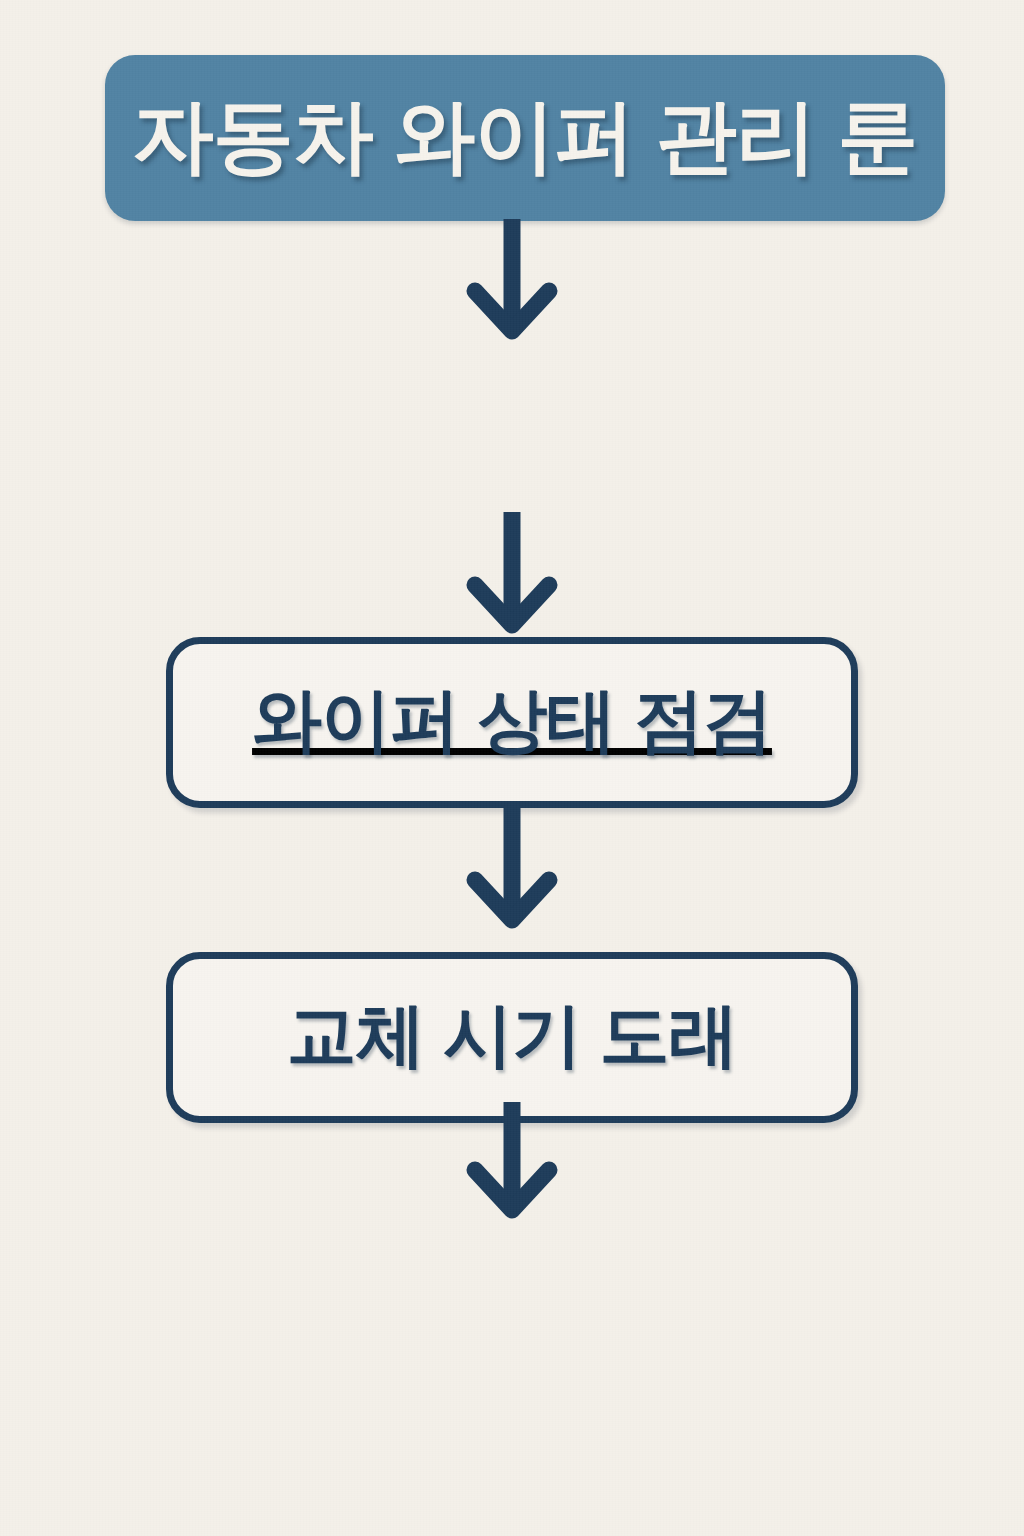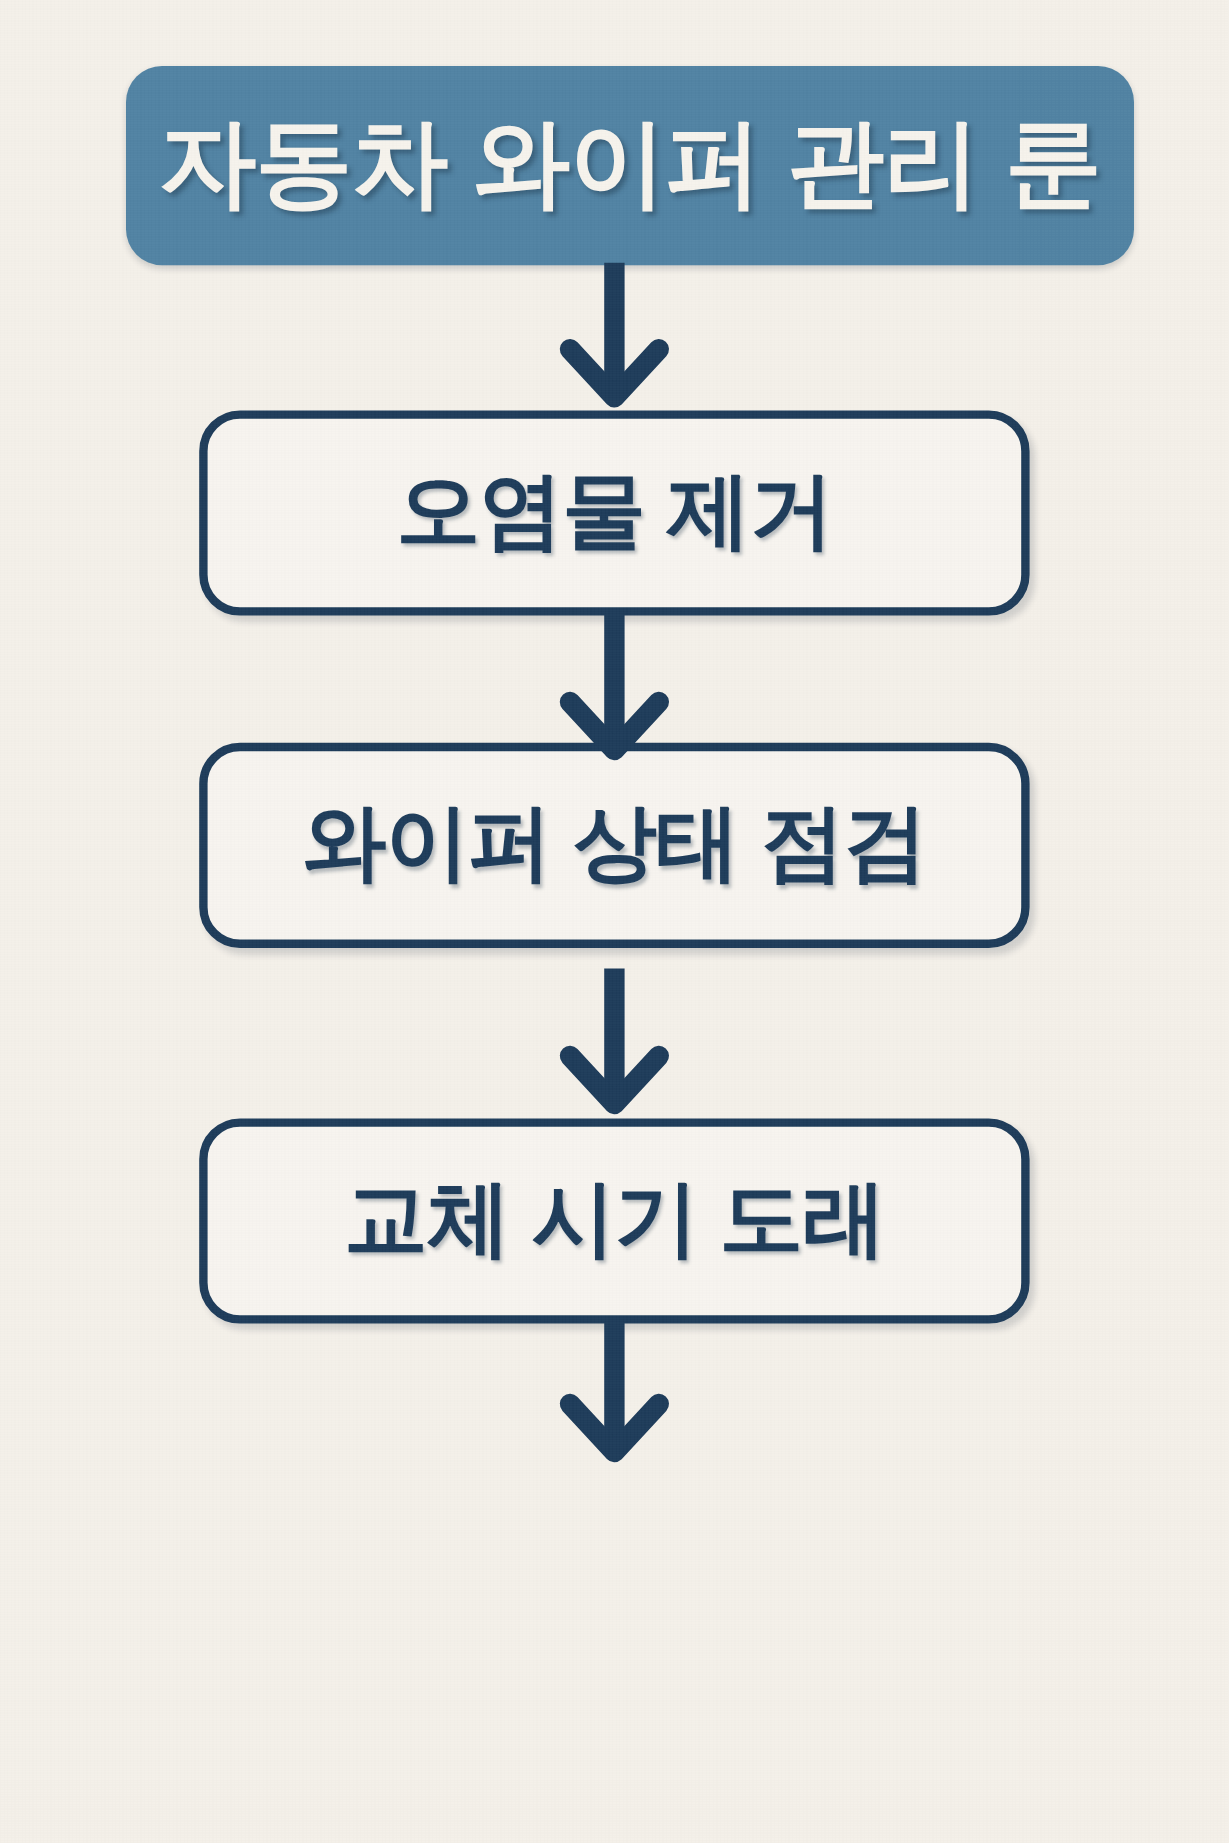--- a/index.html
+++ b/index.html
@@ -80,22 +80,22 @@
     font-size: 70px;
     font-weight: 700;
     letter-spacing: -1px;
     line-height: 1;
     white-space: nowrap;
     text-shadow: 2px 3px 3px rgba(35,55,75,.30);
     transform: translateY(-3px);
   }
 
   .box-1 { top: 342px; }
-  .box-2 { top: 619px; }
-  .box-3 { top: 932px; }
+  .box-2 { top: 637px; text-decoration: underline; }
+  .box-3 { top: 952px; }
   .box-4 { top: 1222px; }
 
   
   .connector-arrow {
     position: absolute;
     left: 455px;
     width: 114px;
     z-index: 5;
   }
   .connector-arrow svg { display: block; width: 114px; }
@@ -116,23 +116,20 @@
 
   <div class="connector-arrow arrow-1">
     <svg viewBox="0 0 114 126" xmlns="http://www.w3.org/2000/svg" aria-hidden="true">
       <g fill="none" stroke="#1e3c5a" stroke-width="17" stroke-linecap="round" stroke-linejoin="round">
         <line x1="57" y1="0" x2="57" y2="108"></line>
         <polyline points="20,72 57,112 94,72"></polyline>
       </g>
     </svg>
   </div>
 
-  <div class="process-box box-1">
-    <span class="box-label">오염물 제거</span>
-  </div>
 
   <div class="connector-arrow arrow-2">
     <svg viewBox="0 0 114 127" xmlns="http://www.w3.org/2000/svg" aria-hidden="true">
       <g fill="none" stroke="#1e3c5a" stroke-width="17" stroke-linecap="round" stroke-linejoin="round">
         <line x1="57" y1="0" x2="57" y2="109"></line>
         <polyline points="20,73 57,113 94,73"></polyline>
       </g>
     </svg>
   </div>
 

